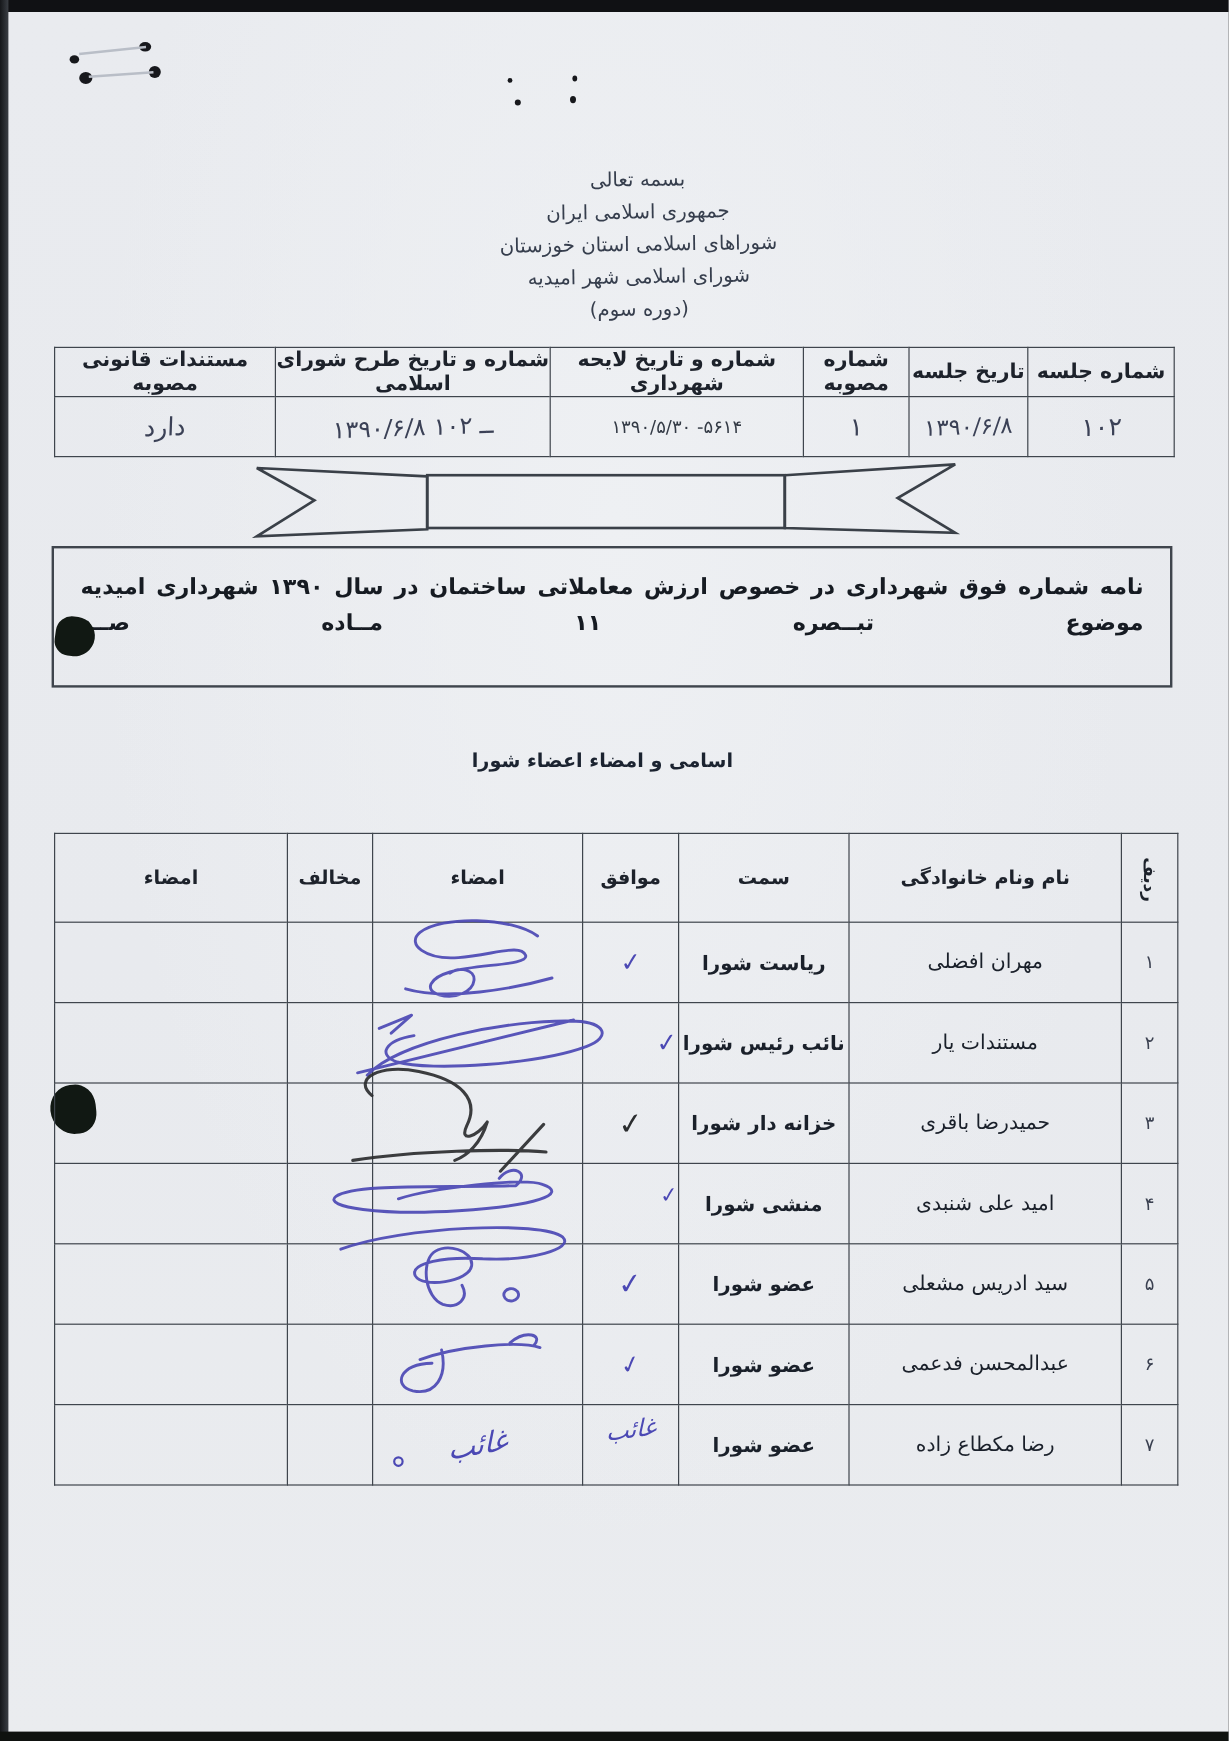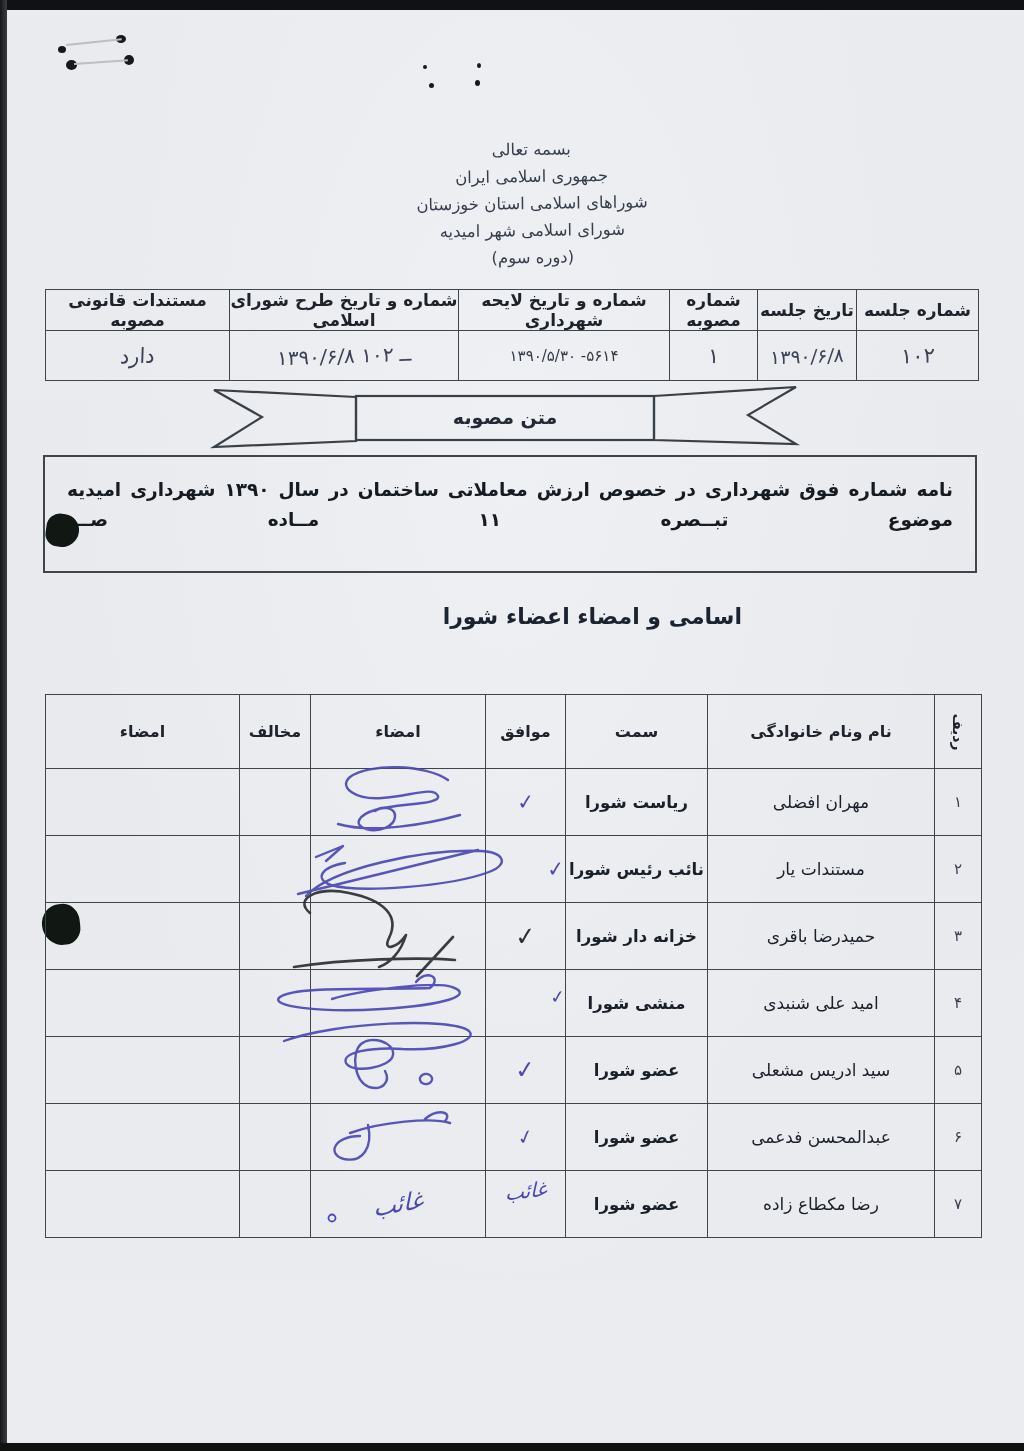--- a/index.html
+++ b/index.html
@@ -58,22 +58,22 @@
   }
   .res-line{margin:0 22px;font-weight:bold;color:#161b22;font-size:18.5px;line-height:30px;}
   .res-line.l1{margin-top:18px;text-align:justify;text-align-last:justify;}
   .res-line.l2{margin-top:14px;text-align:right;}
 
   .punch-dot{position:absolute;background:#111813;}
   .dot1{left:46px;top:514px;width:33px;height:33px;border-radius:46% 54% 58% 42%;transform:rotate(8deg);}
   .dot2{left:42px;top:904px;width:38px;height:41px;border-radius:52% 48% 44% 56%;transform:rotate(-6deg);}
 
   .members-title{
-    position:absolute;left:262px;top:604px;width:480px;text-align:right;
-    font-size:22px;font-weight:bold;color:#1b2330;direction:rtl;letter-spacing:1px;
+    position:absolute;left:262px;top:624px;width:480px;text-align:center;
+    font-size:16px;font-weight:bold;color:#1b2330;direction:rtl;letter-spacing:1px;
   }
 
   .members-table{position:absolute;left:45px;top:694px;width:936px;}
   .members-table th{height:73px;font-size:16px;font-weight:bold;color:#1d222b;}
   .members-table td{height:66px;}
   .members-table .name-cell{font-size:17px;font-weight:normal;color:#1a202a;}
   .members-table .pos-cell{font-size:16.5px;font-weight:bold;color:#1a202a;}
   .members-table .no-cell{font-size:15px;color:#3a4050;}
   .rotate-head{display:inline-block;transform:rotate(90deg);font-size:14px;}
 
@@ -154,21 +154,20 @@
   <svg class="banner-svg" width="1024" height="1451" viewBox="0 0 1024 1451">
     <g stroke="#3a4048" stroke-width="2.2" fill="none">
 
       <polygon points="356,397 214,390 262,417 214,447 356,441"></polygon>
 
       <polygon points="654,396 796,387 748,415 796,444 654,440"></polygon>
 
       <rect x="356" y="396" width="298" height="44"></rect>
     </g>
   </svg>
-  <div class="banner-label">متن مصوبه</div>
 
   <div class="resolution-box">
     <div class="res-line l1">نامه شماره فوق شهرداری در خصوص  ارزش معاملاتی ساختمان در سال ۱۳۹۰ شهرداری امیدیه  موضوع تبــصره ۱۱ مــاده صــد</div>
   </div>
 
   <div class="punch-dot dot1"></div>
   <div class="punch-dot dot2"></div>
 
   <div class="members-title">اسامی و امضاء اعضاء شورا</div>
 

